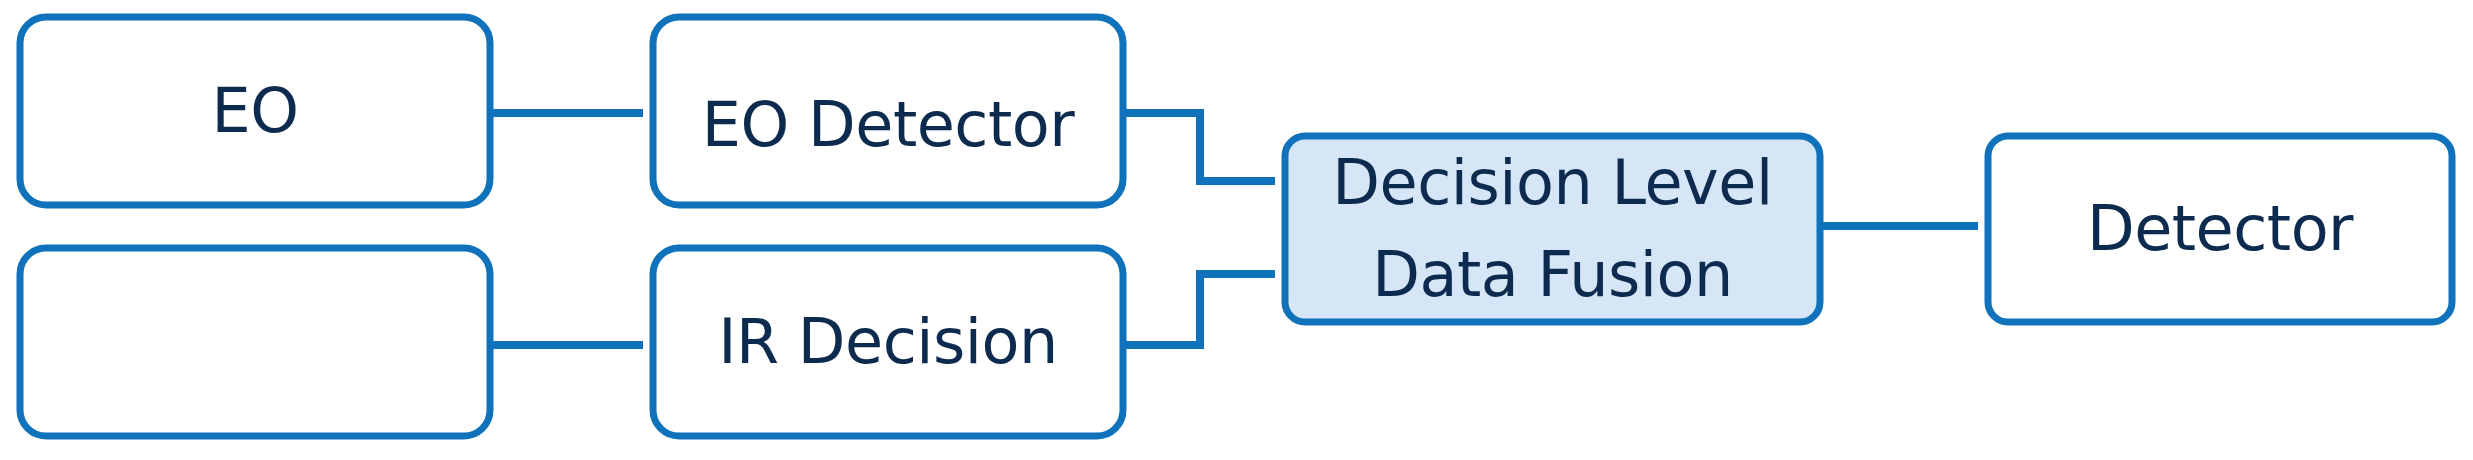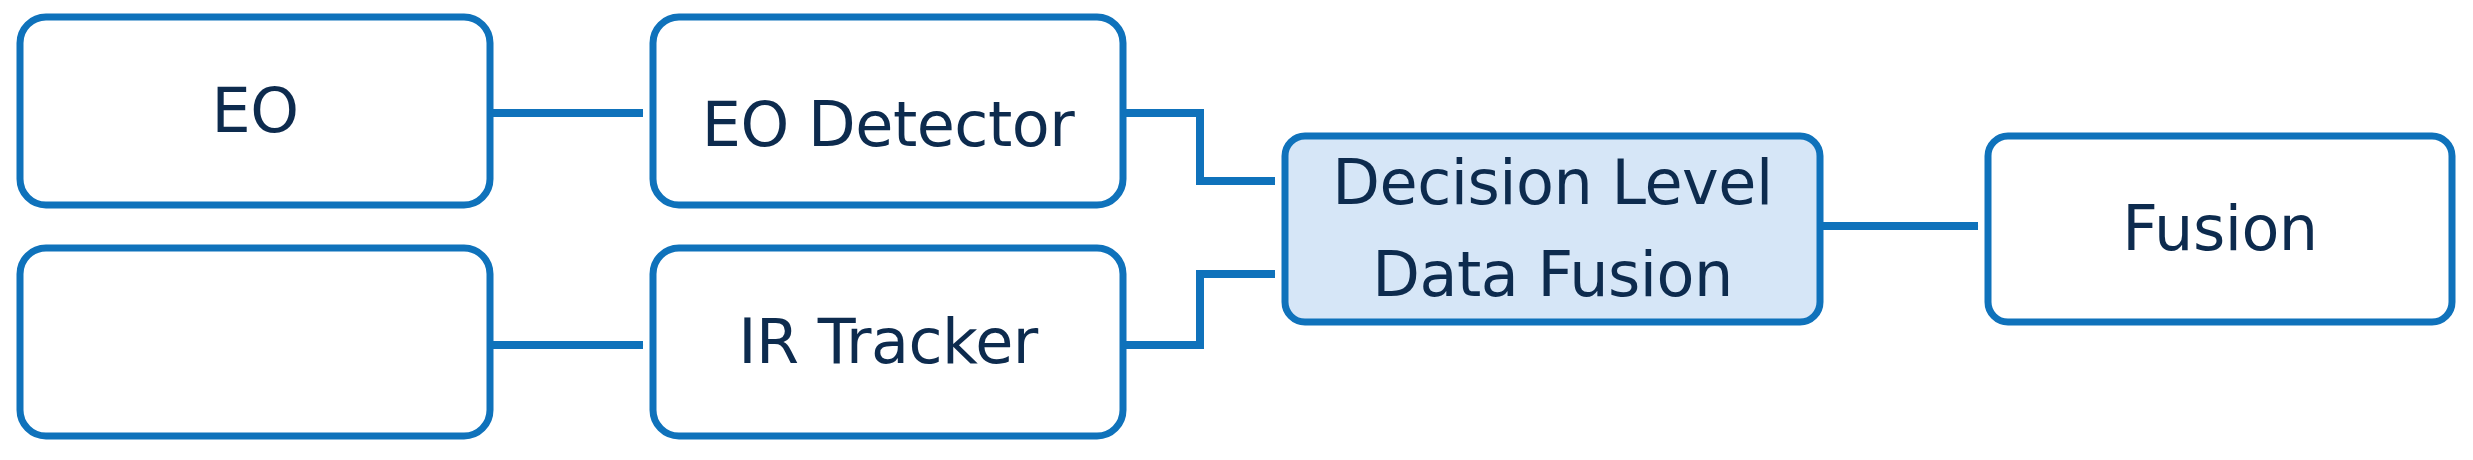--- a/index.html
+++ b/index.html
@@ -95,20 +95,20 @@
     <g>
       <path d="M 1820 226 L 1978 226" fill="none" stroke="#0f72bb" stroke-width="8" marker-end="url(#arrowhead)"></path>
     </g>
   </svg>
 
   <div class="node-label" style="left:20px; top:17px; width:470px; height:188px;">EO</div>
 
 
   <div class="node-label" style="left:653px; top:31px; width:470px; height:188px;">EO Detector</div>
 
-  <div class="node-label" style="left:653px; top:248px; width:470px; height:188px;">IR Tracker</div>
+  <div class="node-label" style="left:653px; top:248px; width:470px; height:188px;">IR Decision</div>
 
   <div class="node-label" style="left:1285px; top:136px; width:535px; height:186px;">Decision Level
 Data Fusion</div>
 
-  <div class="node-label" style="left:1988px; top:136px; width:464px; height:186px;">Fusion</div>
+  <div class="node-label" style="left:1988px; top:136px; width:464px; height:186px;">Detector</div>
 
 </div>
 
 </body></html>

